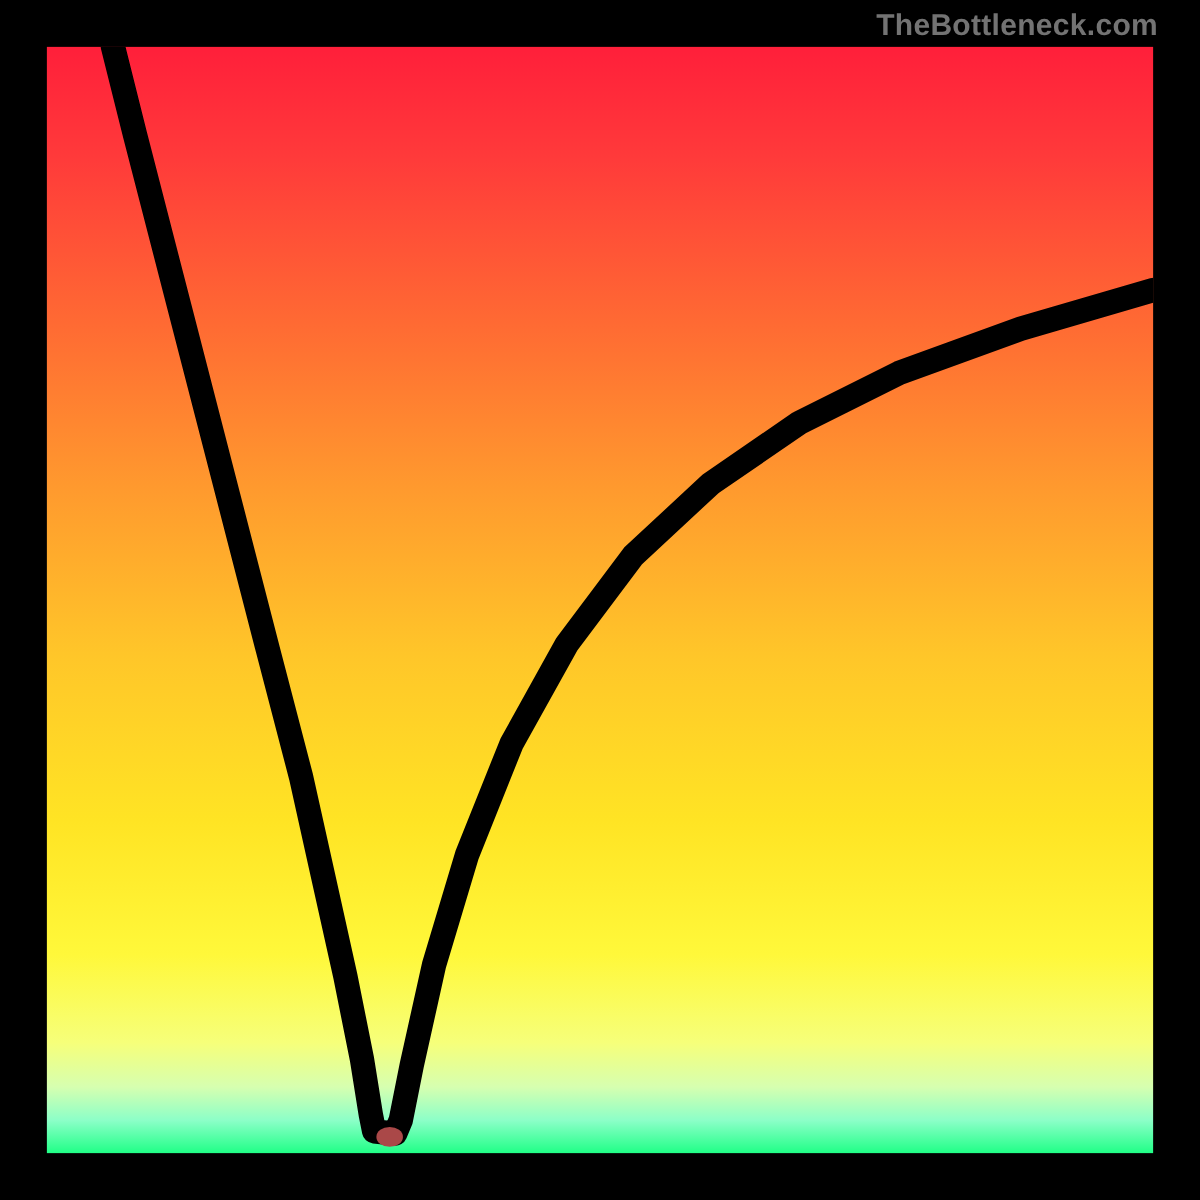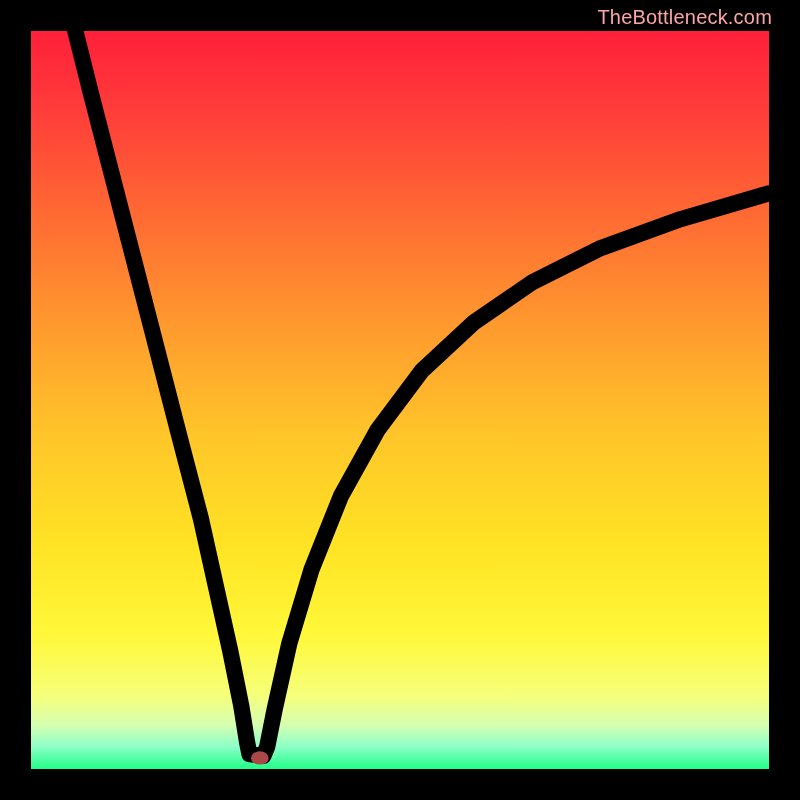--- a/index.html
+++ b/index.html
@@ -42,23 +42,23 @@
     stroke-linecap: round;
   }
   .marker {
     fill: #aa4848;
     stroke: none;
   }
   .attribution {
     position: absolute;
     top: 6px;
     right: 28px;
-    color: #fca5a5;
+    color: #737373;
     font-size: 20px;
-    font-weight: 400;
+    font-weight: 700;
     letter-spacing: 0.2px;
     user-select: none;
   }
 </style>
 </head>
 <body>
 
 <div class="stage">
 
   <div class="plot-area">

